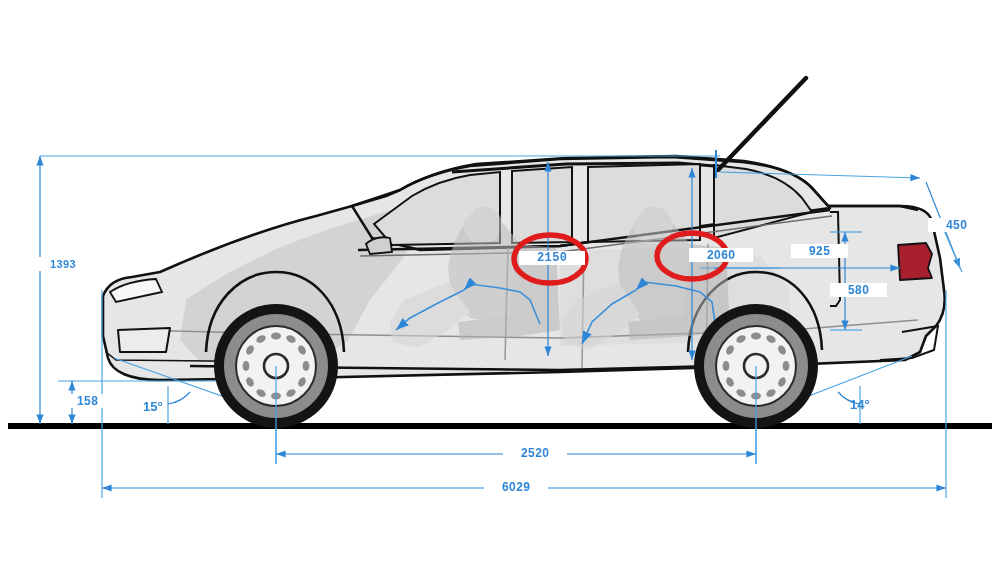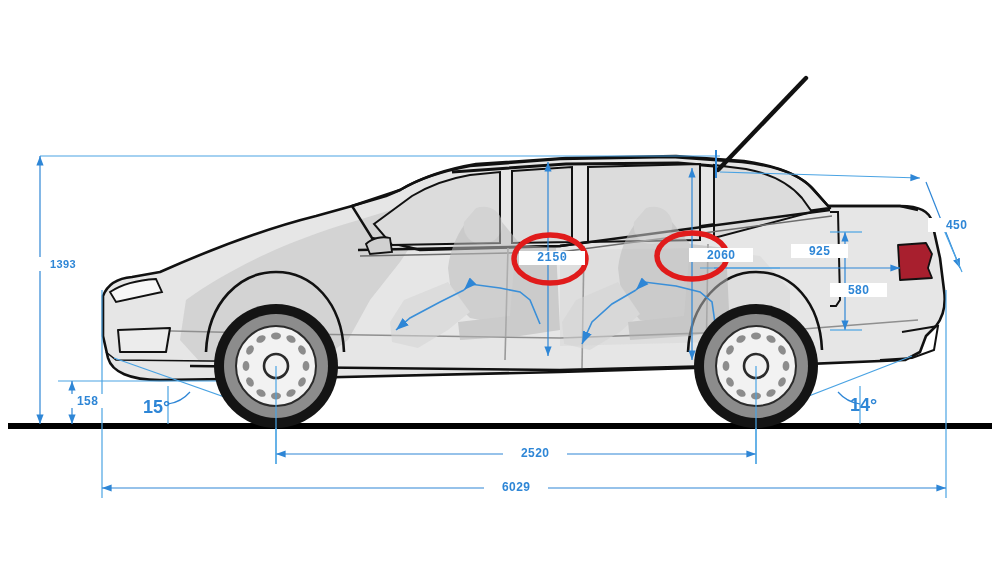--- a/index.html
+++ b/index.html
@@ -39,21 +39,21 @@
     line-height: 14px;
   }
   .dim-label.big {
     font-size: 11px;
     margin-left: 8px;
   }
   .ann-label {
     position: absolute;
     color: #2e86d6;
     font-family: "Liberation Sans", sans-serif;
-    font-size: 18px;
+    font-size: 13px;
     font-weight: 700;
     white-space: nowrap;
     line-height: 14px;
   }
 </style>
 </head>
 <body>
 
 <div id="stage">
 

